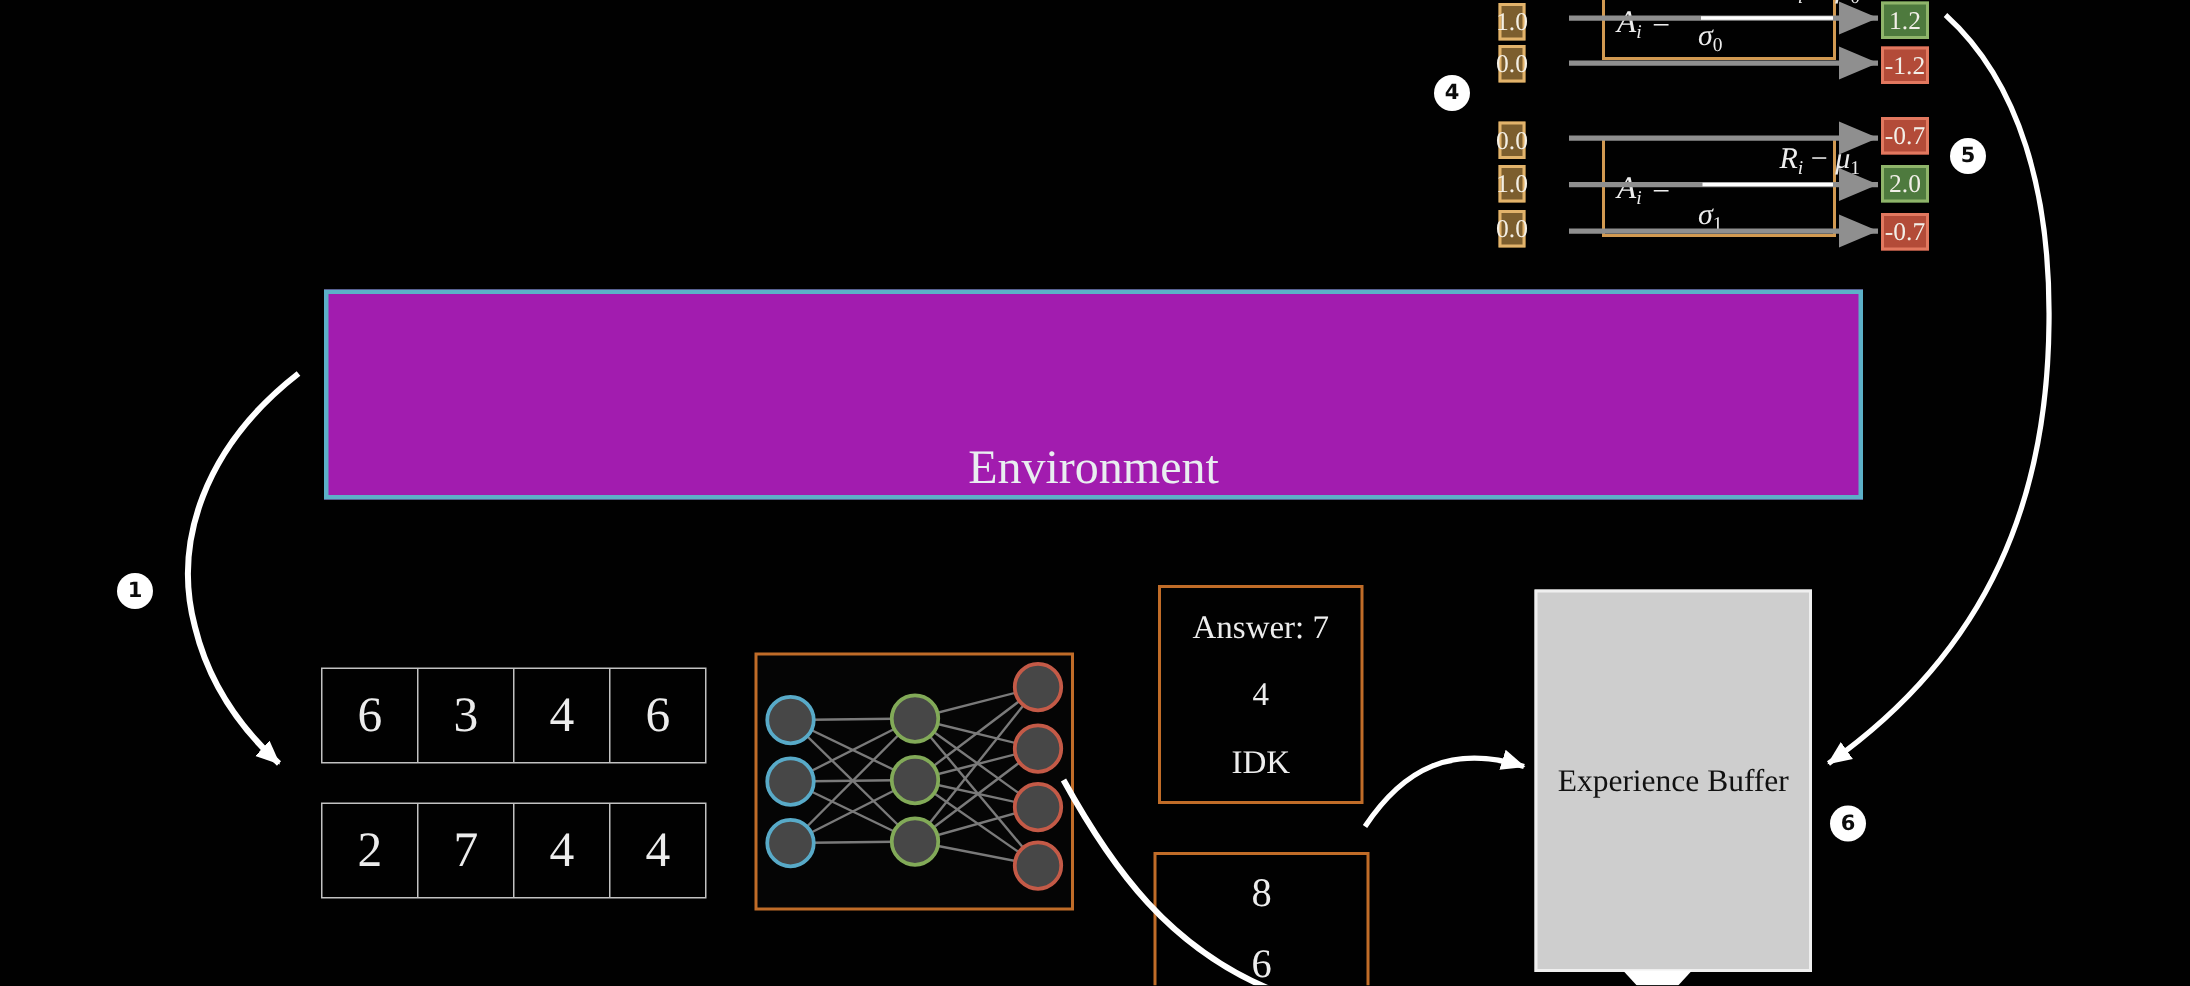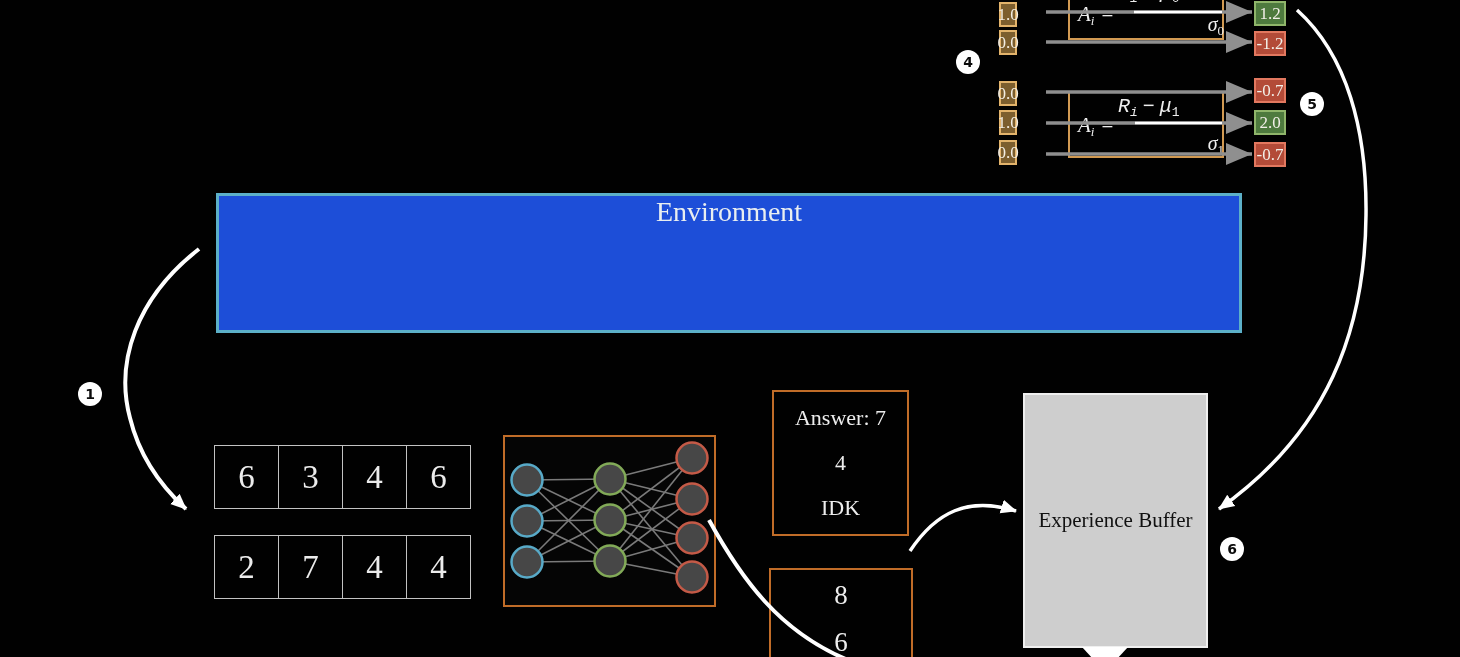--- a/index.html
+++ b/index.html
@@ -1,23 +1,23 @@
 <!DOCTYPE html>
 <html><head>
 <meta charset="utf-8">
 <style>
   html,body{margin:0;padding:0;background:#000;}
   .canvas{position:relative;width:1460px;height:657px;background:#010101;overflow:hidden;
           font-family:"Liberation Serif","DejaVu Serif",serif;}
   .abs{position:absolute;box-sizing:border-box;}
 
   
-  .env{left:216px;top:193px;width:1026px;height:140px;background:#1d4ed8;
-       border:3px solid #5cb0c8;display:flex;align-items:flex-start;justify-content:center;
-       color:#e9eef0;font-size:28px;}
+  .env{left:216px;top:193px;width:1026px;height:140px;background:#a21caf;
+       border:3px solid #5cb0c8;display:flex;align-items:flex-end;justify-content:center;
+       color:#e9eef0;font-size:32px;}
 
   
   .buffer{left:1023px;top:393px;width:185px;height:255px;background:#cecece;
           border:2px solid #efefef;display:flex;align-items:center;justify-content:center;
           color:#111;font-size:21px;}
 
   
   .grid-row{left:214px;display:flex;border:1px solid #c2c2c2;}
   .grid-row .cell{width:63px;height:62px;border-right:1px solid #c2c2c2;display:flex;
         align-items:center;justify-content:center;font-size:33px;color:#ececec;}
@@ -47,23 +47,23 @@
   .res-green{background:#4e7a3e;border:2px solid #8fb56a;}
   .res-red{background:#b34b38;border:2px solid #e2785f;}
   .r0{top:1px;} .r1{top:31px;} .r2{top:78px;} .r3{top:110px;} .r4{top:142px;}
 
   
   .eq-box{left:1068px;width:156px;border:2px solid #d29a52;background:transparent;color:#ededed;}
   .eq0{top:-30px;height:70px;}
   .eq1{top:91px;height:67px;}
   .eq-lhs{position:absolute;left:8px;font-size:21px;}
   .eq0 .eq-lhs{top:30px;} .eq1 .eq-lhs{top:20px;}
-  .eq-num{position:absolute;left:48px;width:92px;text-align:left;font-size:20px;font-family:Liberation Mono, monospace;}
+  .eq-num{position:absolute;left:78px;width:92px;text-align:right;font-size:20px;}
   .eq0 .eq-num{top:9px;} .eq1 .eq-num{top:2px;}
-  .eq-den{position:absolute;left:62px;width:92px;text-align:right;font-size:20px;}
+  .eq-den{position:absolute;left:62px;width:92px;text-align:left;font-size:20px;}
   .eq0 .eq-den{top:41px;} .eq1 .eq-den{top:39px;}
   .it{font-style:italic;}
   .up{font-style:normal;}
   sub{font-size:13px;font-style:italic;vertical-align:-4px;}
   .eq-num sub:last-child,.eq-den sub{font-style:normal;}
   .eqsign{margin-left:7px;}
   .minus{margin:0 5px;}
 
   
   .badge{width:24px;height:24px;border-radius:50%;background:#fff;color:#0b0b0b;

